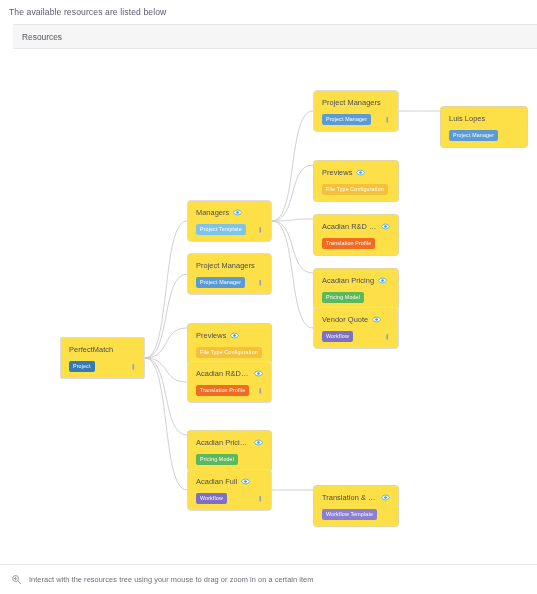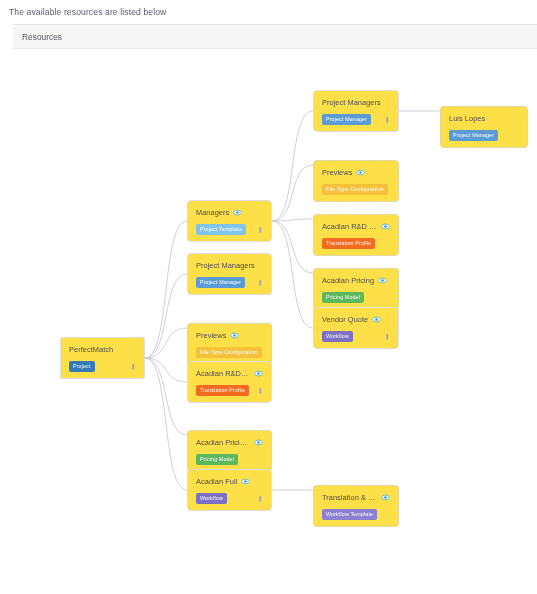--- a/index.html
+++ b/index.html
@@ -285,14 +285,23 @@
           <div class="node-title-row">
             <span class="node-title">Luis Lopes</span>
           </div>
           <div class="badge-row">
             <span class="badge" style="background: rgb(91, 155, 213);">Project Manager</span>
           </div>
         </div>
       </div>
   </div>
 
+  <div class="footer">
+    <svg class="zoom-icon" viewBox="0 0 16 16">
+      <circle cx="6.6" cy="6.6" r="4.4" fill="none" stroke="#8c8c99" stroke-width="1.2"></circle>
+      <line x1="9.9" y1="9.9" x2="14" y2="14.2" stroke="#8c8c99" stroke-width="1.3" stroke-linecap="round"></line>
+      <line x1="4.5" y1="6.6" x2="8.7" y2="6.6" stroke="#8c8c99" stroke-width="1.1" stroke-linecap="round"></line>
+      <line x1="6.6" y1="4.5" x2="6.6" y2="8.7" stroke="#8c8c99" stroke-width="1.1" stroke-linecap="round"></line>
+    </svg>
+    <span class="footer-text">Interact with the resources tree using your mouse to drag or zoom in on a certain item</span>
+  </div>
 
 </div>
 
 </body></html>

